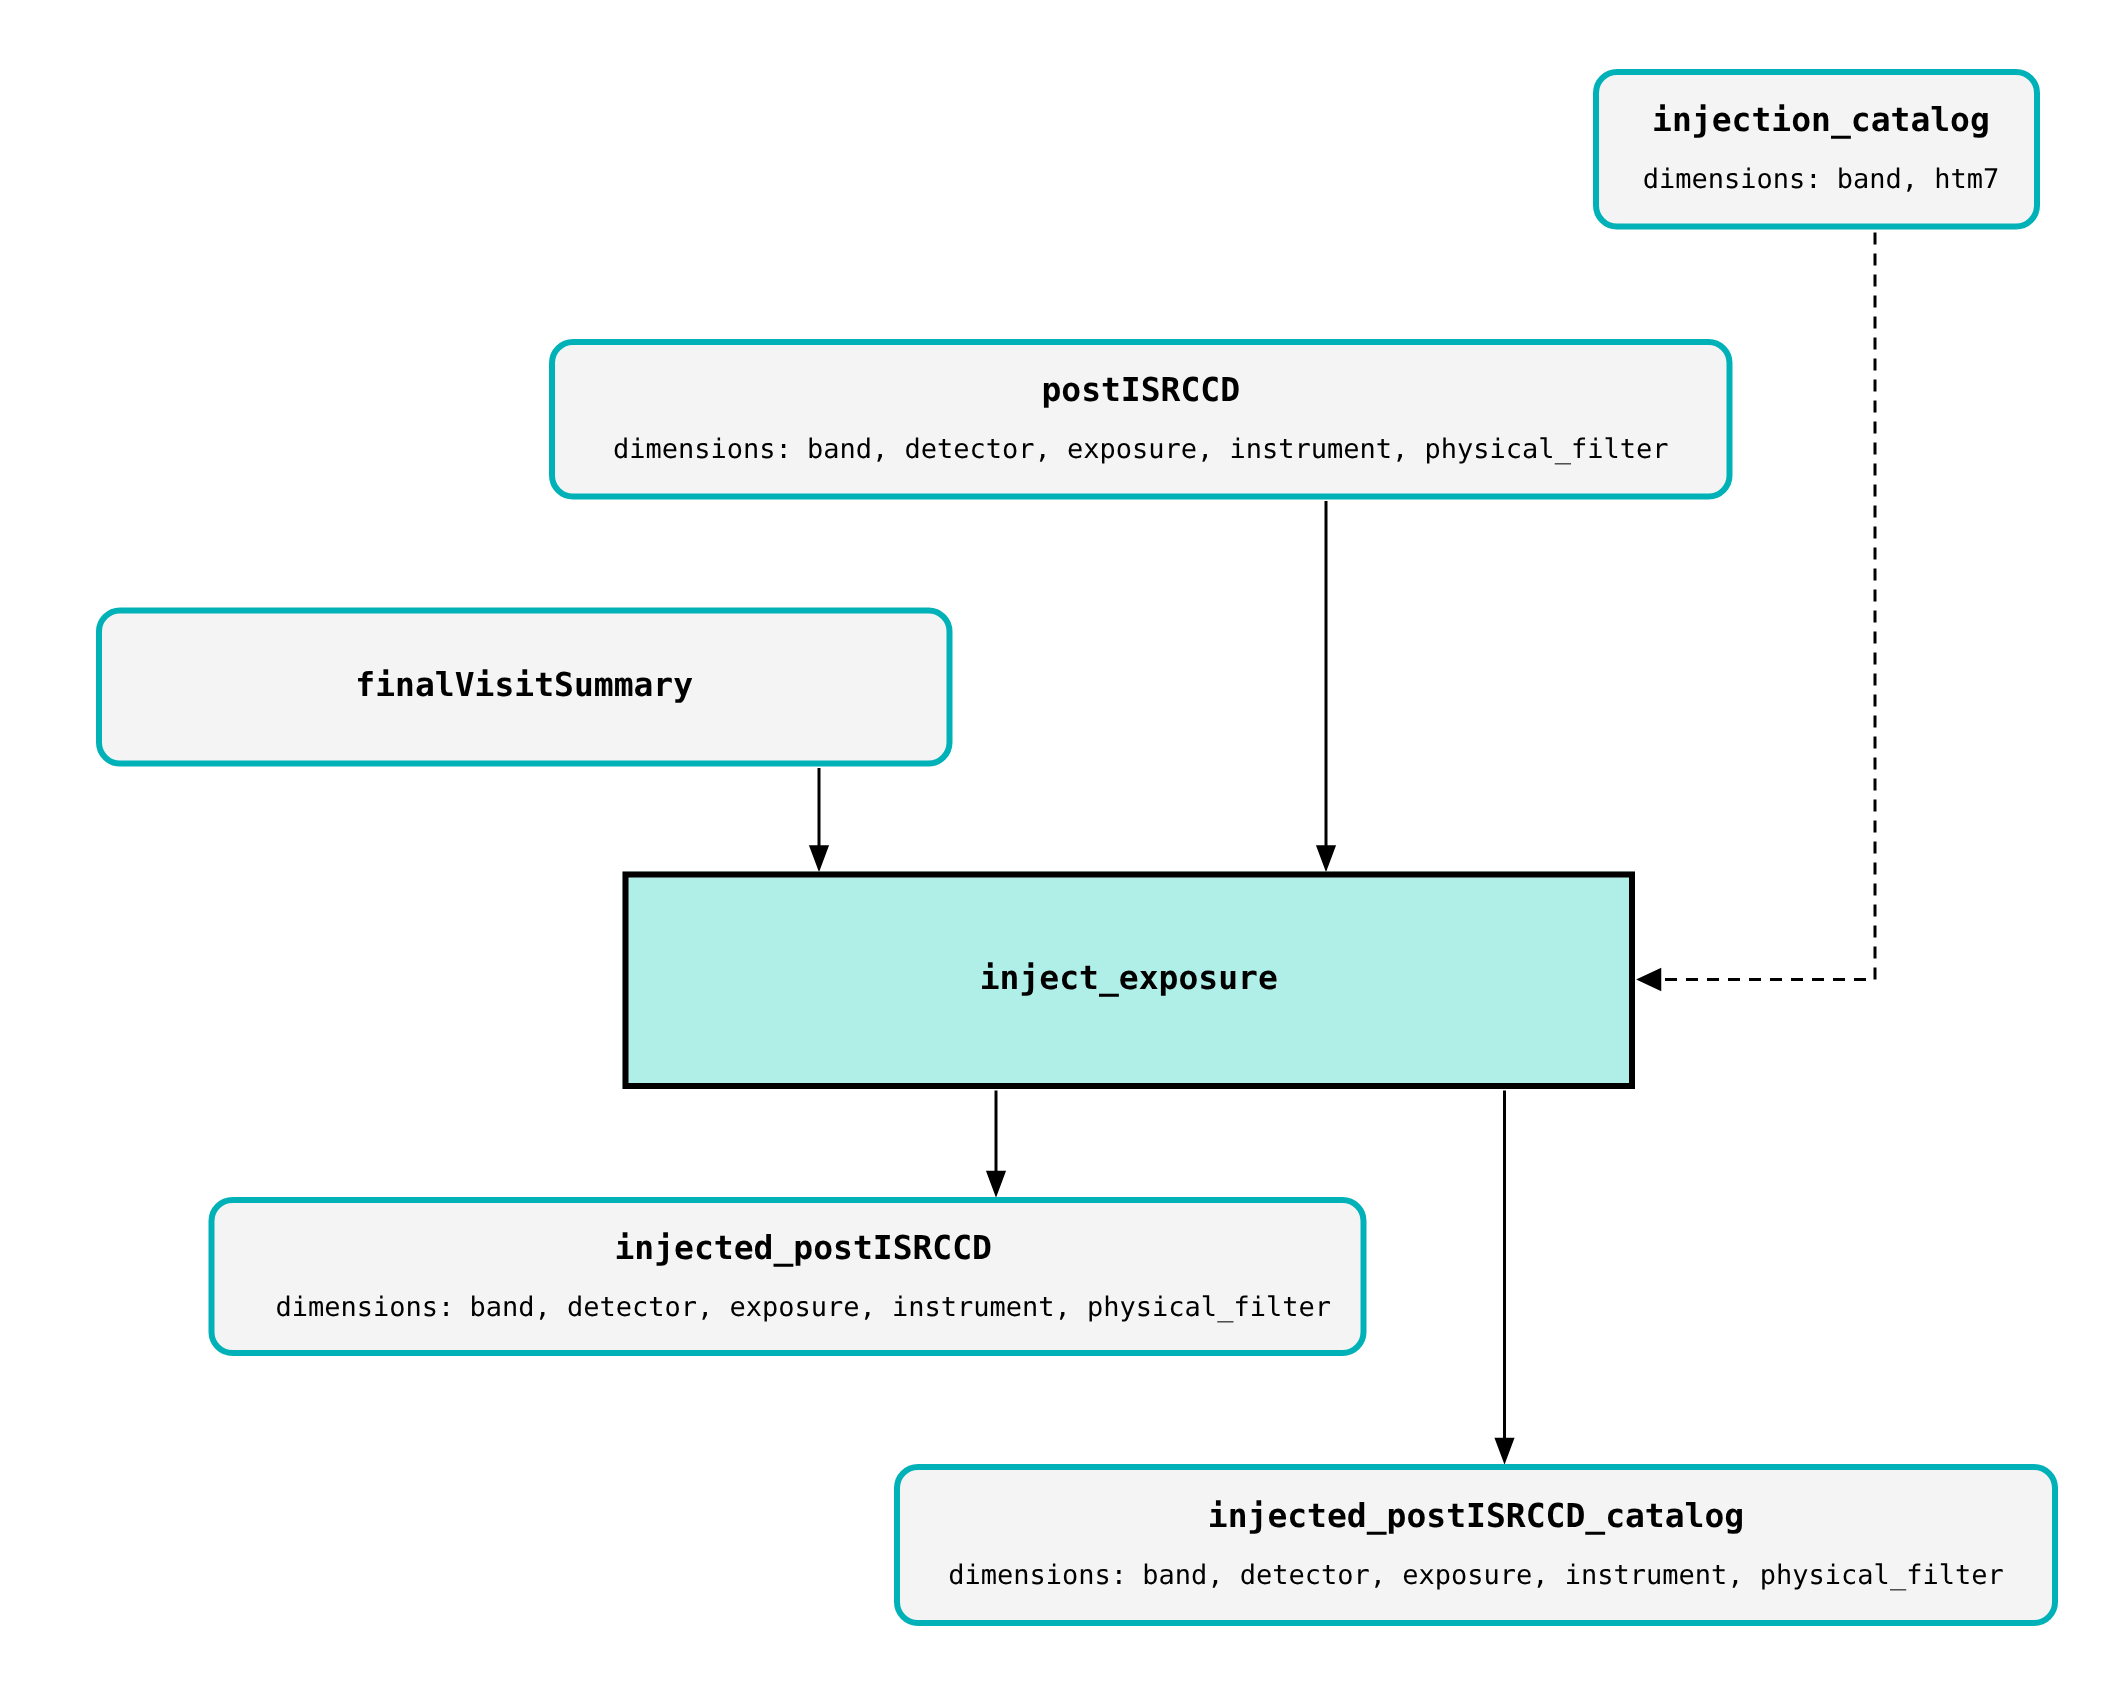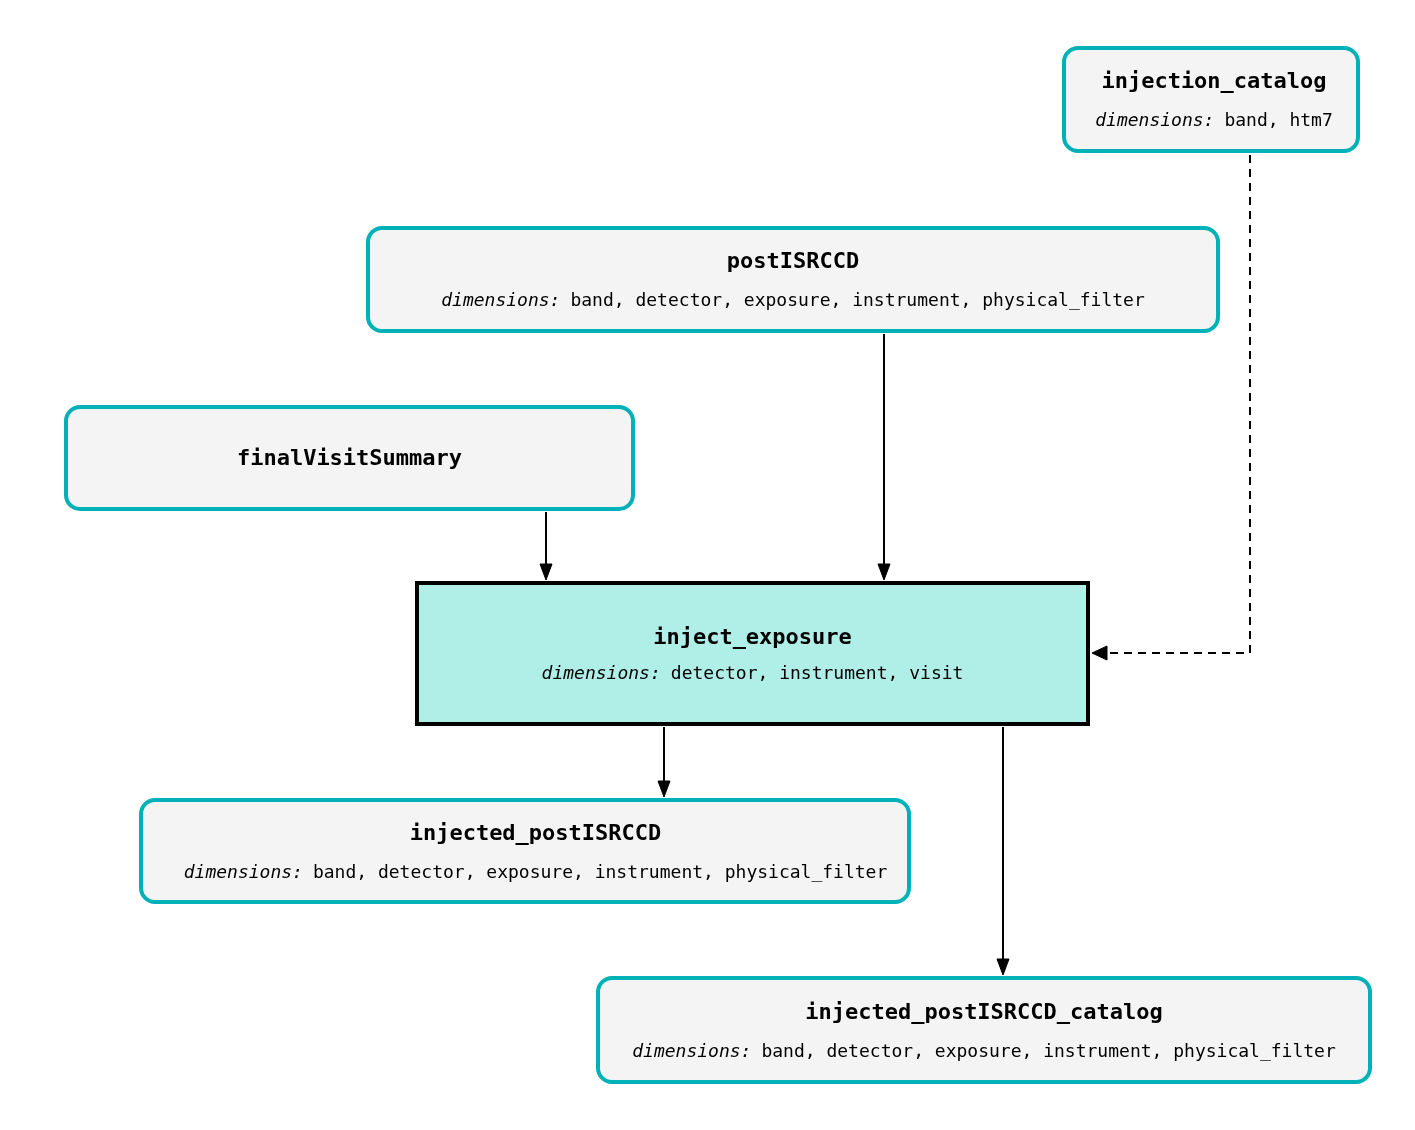--- a/index.html
+++ b/index.html
@@ -74,29 +74,28 @@
     font-size: 18px;
     line-height: 1.1;
     white-space: nowrap;
   }
   .node-dims {
     font-size: 18px;
     line-height: 1.1;
     white-space: nowrap;
   }
   .dims-label {
-    font-style: italic;
   }
   .dims-value {
     margin-left: 10px;
   }
 
   
   #node-injection-catalog          { left: 1062px; top: 46px;  width: 298px; height: 107px; padding-left: 24px; }
-  #node-postisrccd                 { left: 366px;  top: 226px; width: 854px; height: 107px; }
+  #node-postisrccd                 { left: 366px;  top: 226px; width: 789px; height: 107px; }
   #node-finalvisitsummary          { left: 64px;   top: 405px; width: 571px; height: 106px; }
   #node-inject-exposure            { left: 415px;  top: 581px; width: 675px; height: 145px; text-align: right; }
   #node-injected-postisrccd        { left: 139px;  top: 798px; width: 772px; height: 106px; padding-left: 39px; }
   #node-injected-postisrccd-catalog{ left: 596px;  top: 976px; width: 776px; height: 108px; }
 </style>
 </head>
 <body>
 
 <div class="canvas">
 
@@ -141,23 +140,20 @@
       <span class="dims-label">dimensions:</span><span class="dims-value">band, detector, exposure, instrument, physical_filter</span>
     </div>
   </div>
 
   <div class="node dataset" id="node-finalvisitsummary">
     <div class="node-title">finalVisitSummary</div>
   </div>
 
   <div class="node task" id="node-inject-exposure">
     <div class="node-title">inject_exposure</div>
-    <div class="node-dims">
-      <span class="dims-label">dimensions:</span><span class="dims-value">detector, instrument, visit</span>
-    </div>
   </div>
 
   <div class="node dataset" id="node-injected-postisrccd">
     <div class="node-title">injected_postISRCCD</div>
     <div class="node-dims">
       <span class="dims-label">dimensions:</span><span class="dims-value">band, detector, exposure, instrument, physical_filter</span>
     </div>
   </div>
 
   <div class="node dataset" id="node-injected-postisrccd-catalog">

